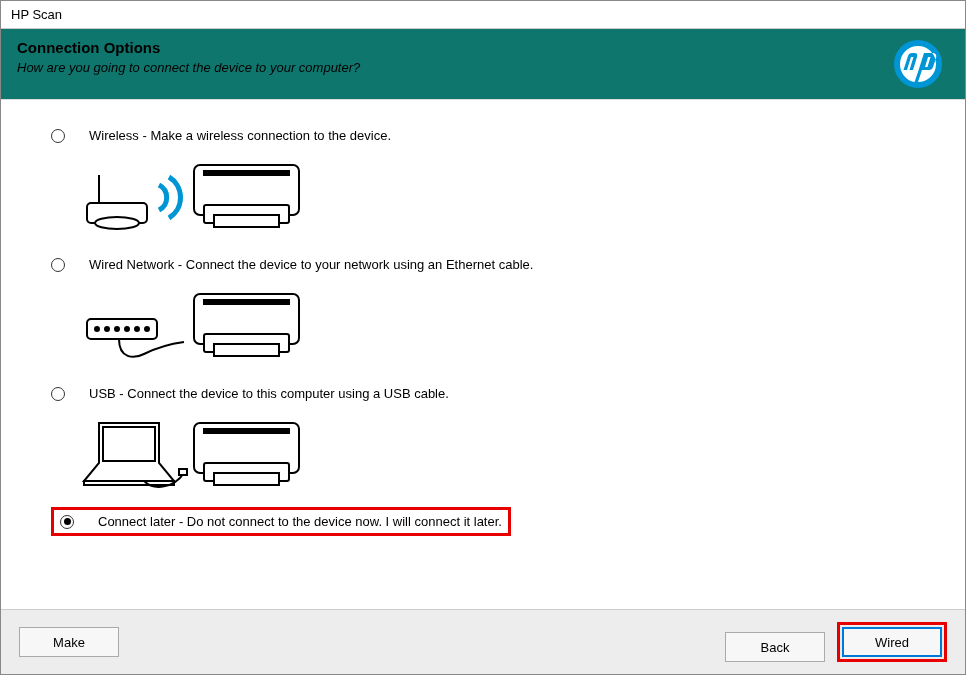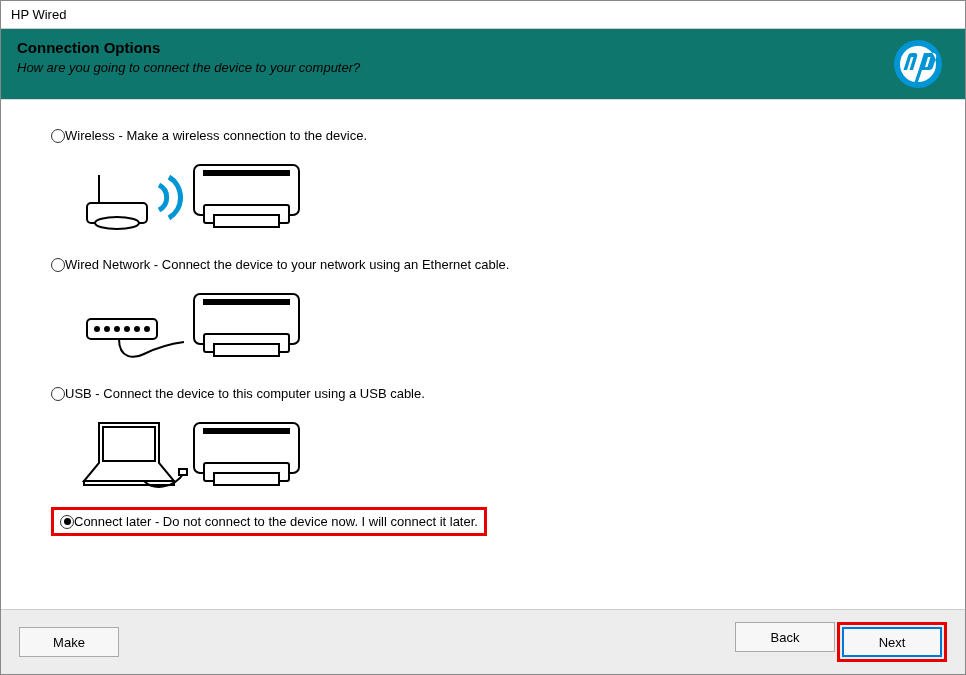--- a/index.html
+++ b/index.html
@@ -37,21 +37,21 @@
       font-style: italic;
     }
     .logo { padding-right: 6px; }
     .content {
       background: #fff;
       padding: 18px 40px 10px 50px;
     }
     .option-row {
       display: flex;
       align-items: center;
-      gap: 0;
+      gap: 24px;
       margin: 10px 0 6px 0;
       cursor: pointer;
     }
     .radio {
       width: 14px;
       height: 14px;
       border: 1.5px solid #333;
       border-radius: 50%;
       display: inline-flex;
       align-items: center;
@@ -101,33 +101,33 @@
       border: 1px solid #aaa;
       font-size: 13px;
       cursor: pointer;
       font-family: inherit;
     }
     .btn:focus, .btn.default {
       border: 1px solid #0078d7;
       outline: 1px solid #0078d7;
       outline-offset: -2px;
     }
-    .right-buttons { display: flex; gap: 2px; align-items: flex-start; }
+    .right-buttons { display: flex; gap: 12px; align-items: flex-end; }
     .next-highlight {
       border: 3px solid #e80000;
       padding: 2px;
       display: inline-flex;
     }
   </style>
 </head>
 <body>
 <div class="wrap">
 
 <div class="titlebar">
-  <span>HP Wired</span>
+  <span>HP Scan</span>
 </div>
 
 <div class="header-area">
   <div class="header-text">
     <h1>Connection Options</h1>
     <p>How are you going to connect the device to your computer?</p>
   </div>
   <div class="logo">
     <svg width="50" height="50" viewBox="0 0 100 100">
       <circle cx="50" cy="50" r="48" fill="#0096d6"></circle>
@@ -220,18 +220,18 @@
     </div>
   </div>
 
 </div>
 
 <div class="footer-area">
   <button class="btn">Make</button>
   <div class="right-buttons">
     <button class="btn">Back</button>
     <span class="next-highlight">
-      <button class="btn default">Next</button>
+      <button class="btn default">Wired</button>
     </span>
   </div>
 </div>
 
 </div>
 
 </body></html>

